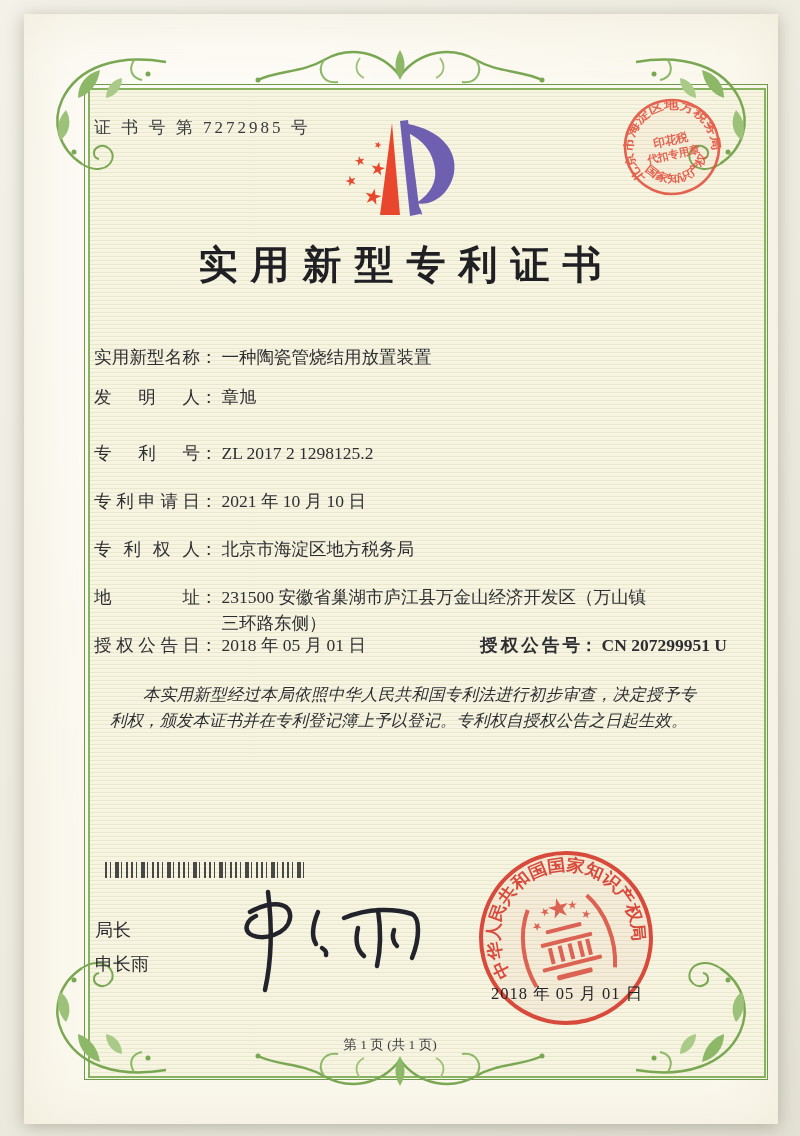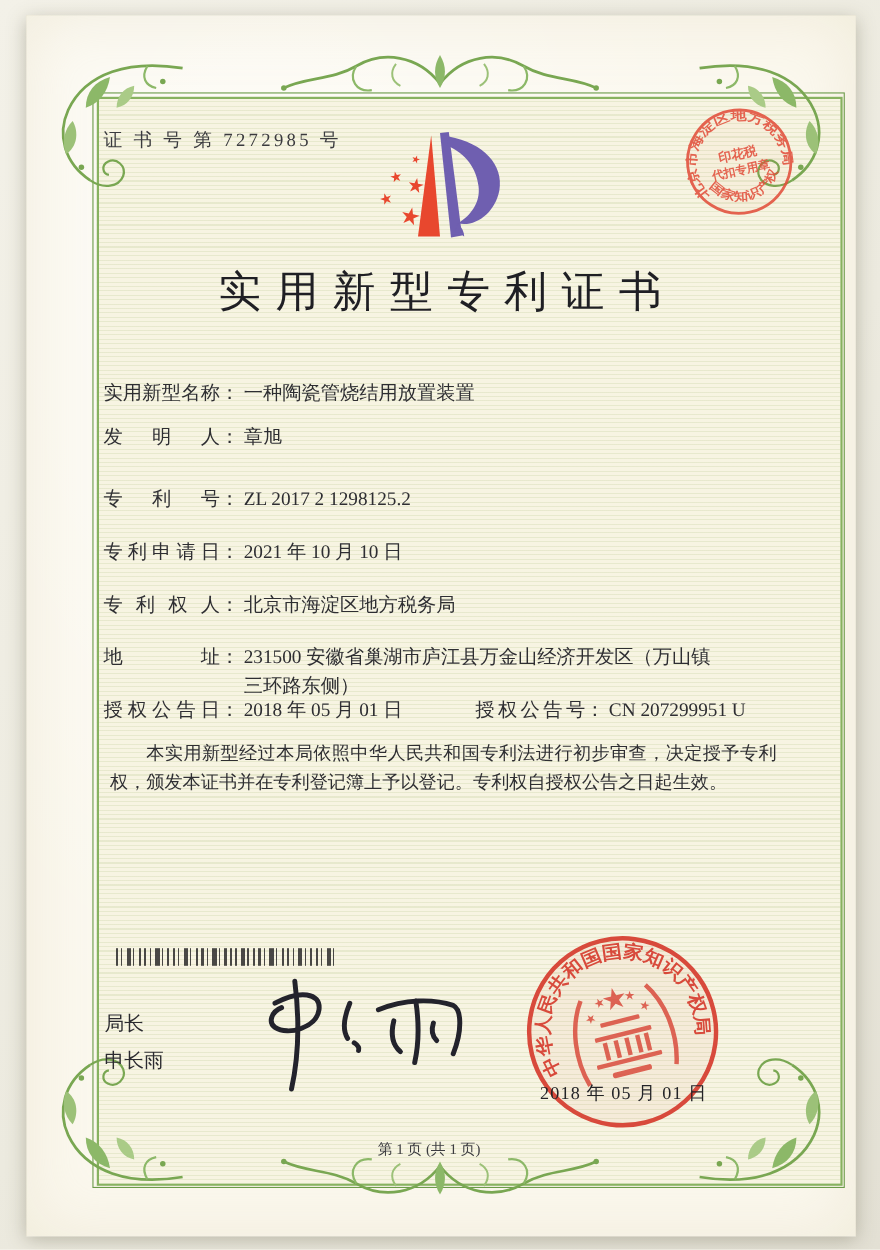--- a/index.html
+++ b/index.html
@@ -25,35 +25,35 @@
   }
   .frame-outer{position:absolute;left:60px;top:70px;width:682px;height:994px;border:1px solid #6b9a49;}
   .frame-inner{position:absolute;left:64px;top:74px;width:674px;height:986px;border:2px solid #87b260;}
   .ornament{position:absolute;z-index:3;}
   .content{position:absolute;z-index:4;}
 
   .cert-no{position:absolute;left:94px;top:116px;font-size:17px;letter-spacing:3px;color:#3a3a3e;}
   .logo{position:absolute;left:334px;top:118px;width:132px;height:108px;}
   .title{
     position:absolute;left:0;top:238px;width:800px;text-align:center;
-    font-size:39px;font-weight:normal;letter-spacing:13px;color:#1f1f24;text-indent:13px;
+    font-size:39px;font-weight:bold;letter-spacing:13px;color:#1f1f24;text-indent:13px;
   }
 
   .fieldrow{position:absolute;left:94px;width:620px;font-size:17.5px;line-height:26px;}
   .fieldrow .lbl{display:inline-block;width:106px;text-align:justify;text-align-last:justify;vertical-align:top;}
   .fieldrow .colon{display:inline-block;vertical-align:top;margin-right:4px;}
   .fieldrow .val{display:inline-block;vertical-align:top;white-space:pre-line;max-width:480px;}
-  .fieldrow.right-col{left:432px;width:260px;}
+  .fieldrow.right-col{left:480px;width:260px;font-weight:bold;}
   .fieldrow.right-col .lbl{width:100px;}
 
   .paragraphs{
     position:absolute;left:94px;top:666px;width:618px;
     font-size:16.5px;line-height:26px;text-align:justify;
   }
-  .paragraphs p{margin:6px;text-indent:2em;}
+  .paragraphs p{margin:16px;text-indent:2em;font-style:italic;}
 
   .barcode{
     position:absolute;left:105px;top:862px;width:203px;height:16px;z-index:4;
     background:repeating-linear-gradient(90deg,
       #2a2a2a 0 2px, transparent 2px 5px,
       #2a2a2a 5px 6px, transparent 6px 10px,
       #2a2a2a 10px 14px, transparent 14px 16px,
       #2a2a2a 16px 17px, transparent 17px 21px,
       #2a2a2a 21px 23px, transparent 23px 26px);
     opacity:.85;

